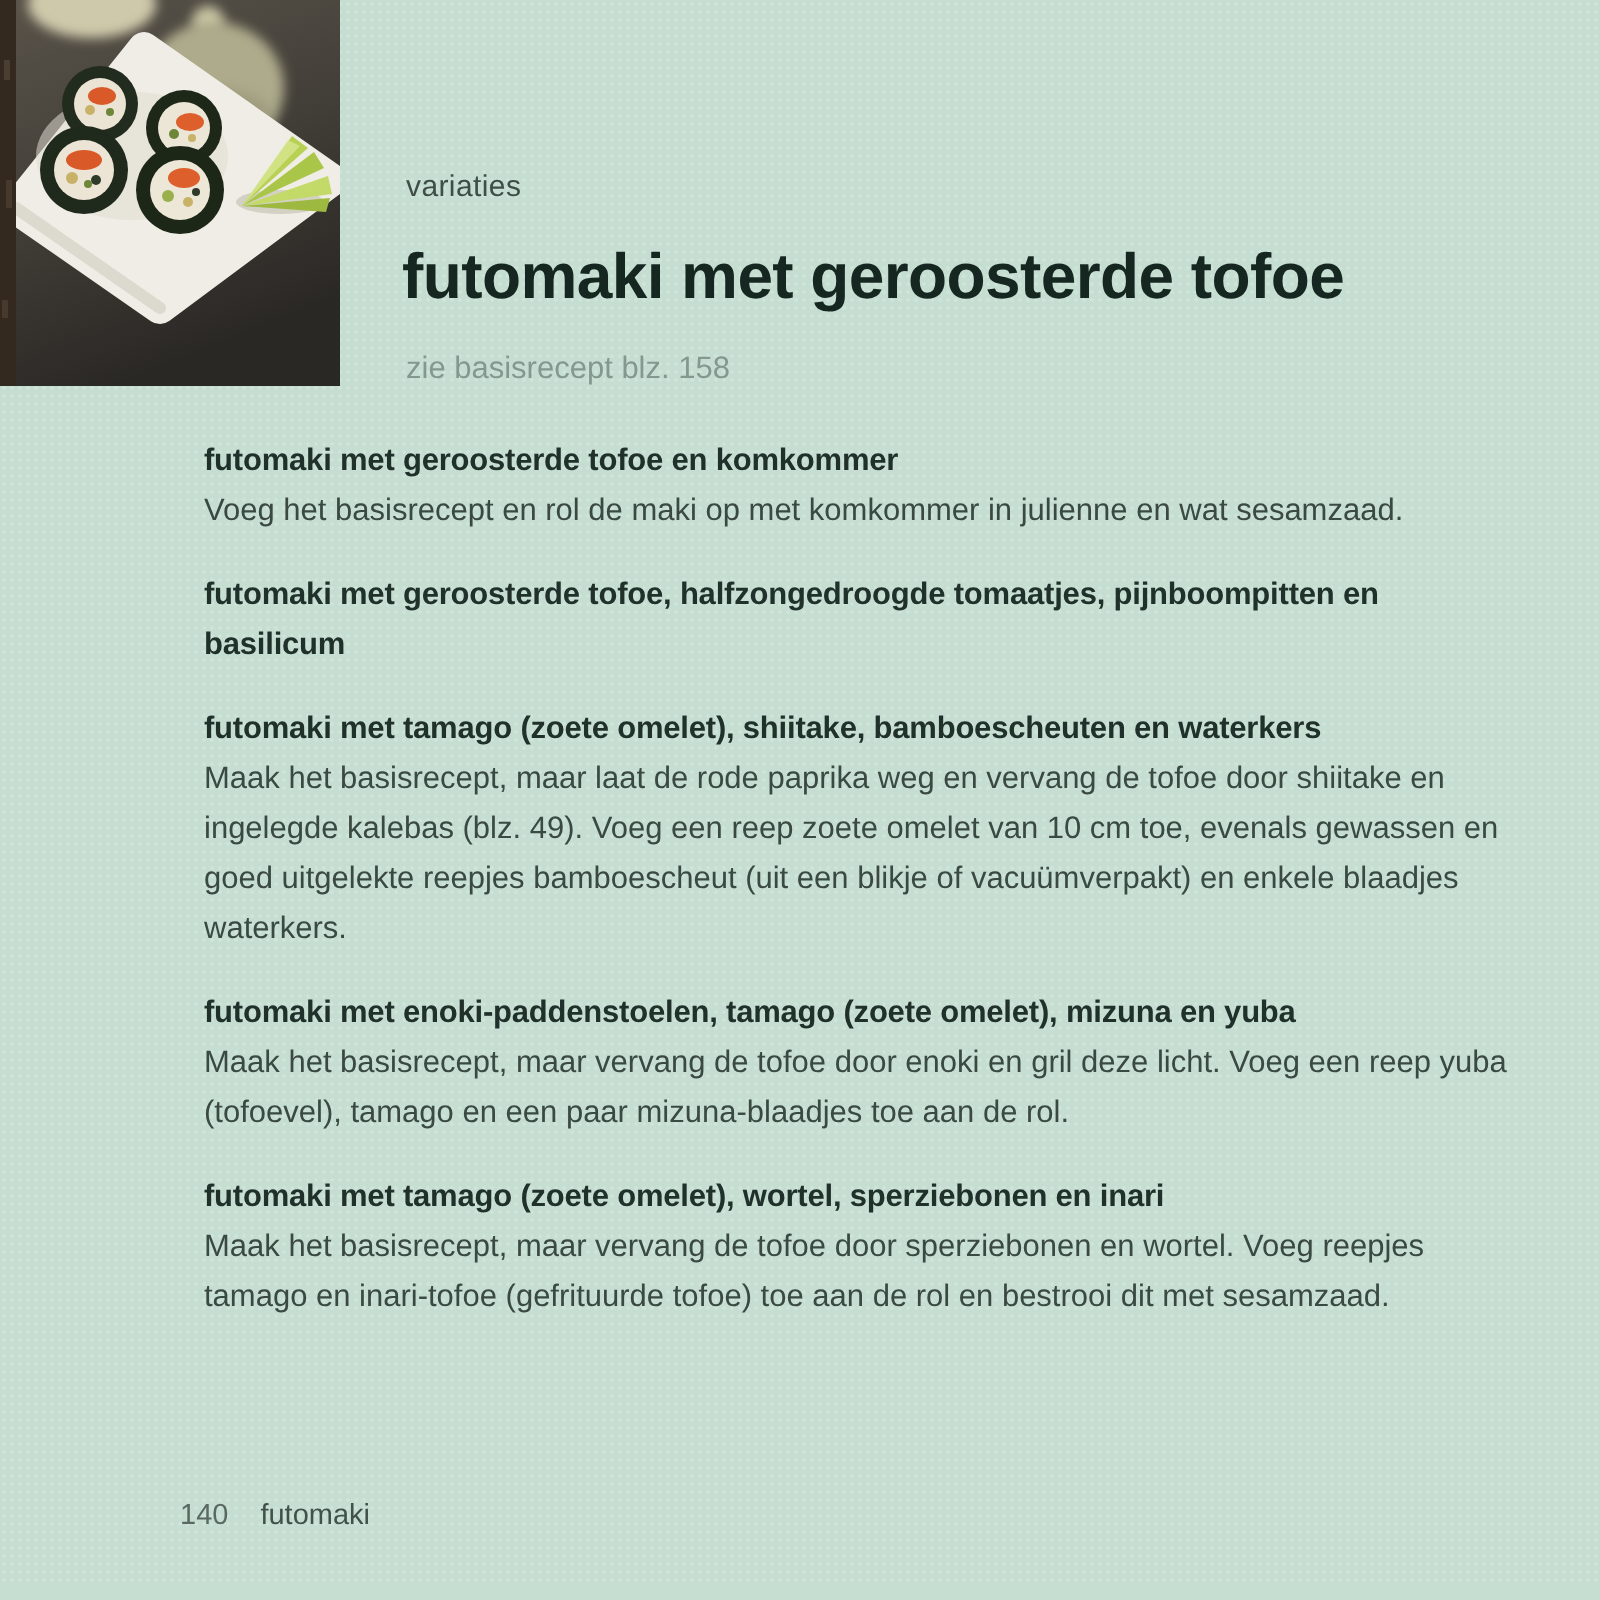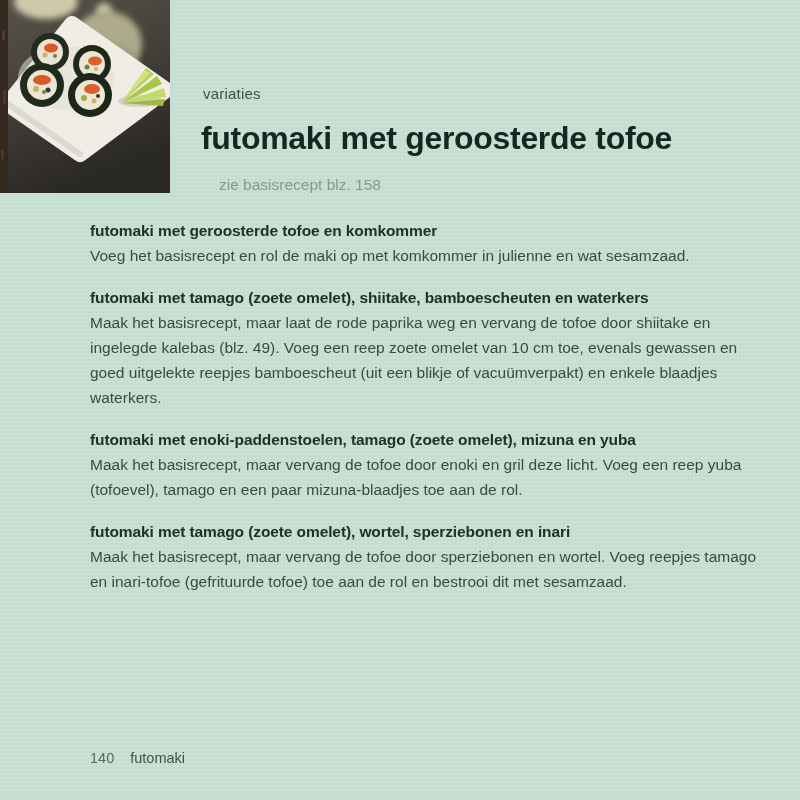--- a/index.html
+++ b/index.html
@@ -21,26 +21,26 @@
   .kicker{
     position:absolute;left:203px;top:85px;
     font-size:15px;color:#3f4f47;letter-spacing:.2px;
   }
   .title{
     position:absolute;left:201px;top:120px;margin:0;
     font-size:32px;font-weight:bold;color:#152720;letter-spacing:-.3px;
   }
   .subtitle{
     position:absolute;left:203px;top:176px;
-    font-size:15.5px;color:#859890;margin-left:16px;
+    font-size:15.5px;color:#859890;
   }
   .variations{
     position:absolute;left:90px;top:218px;width:668px;
   }
-  .variation{margin:0 0 17px 0;}
+  .variation{margin:0 0 17px 12px;}
   .variation h2{
     margin:0;font-size:15.5px;font-weight:bold;color:#20302a;
     line-height:25px;letter-spacing:-.1px;
   }
   .variation p{
     margin:0;font-size:15.5px;color:#3a4a42;line-height:25px;
   }
   .footer{
     position:absolute;left:90px;top:750px;font-size:14.5px;
   }
@@ -124,20 +124,21 @@
   <div class="kicker">variaties</div>
   <h1 class="title">futomaki met geroosterde tofoe</h1>
   <div class="subtitle">zie basisrecept blz. 158</div>
 
   <div class="variations">
     <div class="variation">
       <h2>futomaki met geroosterde tofoe en komkommer</h2>
       <p>Voeg het basisrecept en rol de maki op met komkommer in julienne en wat sesamzaad.</p>
     </div>
     <div class="variation">
+      <h2>futomaki met geroosterde tofoe, halfzongedroogde tomaatjes, pijnboompitten en basilicum</h2>
     </div>
     <div class="variation">
       <h2>futomaki met tamago (zoete omelet), shiitake, bamboescheuten en waterkers</h2>
       <p>Maak het basisrecept, maar laat de rode paprika weg en vervang de tofoe door shiitake en ingelegde kalebas (blz. 49). Voeg een reep zoete omelet van 10 cm toe, evenals gewassen en goed uitgelekte reepjes bamboescheut (uit een blikje of vacuümverpakt) en enkele blaadjes waterkers.</p>
     </div>
     <div class="variation">
       <h2>futomaki met enoki-paddenstoelen, tamago (zoete omelet), mizuna en yuba</h2>
       <p>Maak het basisrecept, maar vervang de tofoe door enoki en gril deze licht. Voeg een reep yuba (tofoevel), tamago en een paar mizuna-blaadjes toe aan de rol.</p>
     </div>
     <div class="variation">

